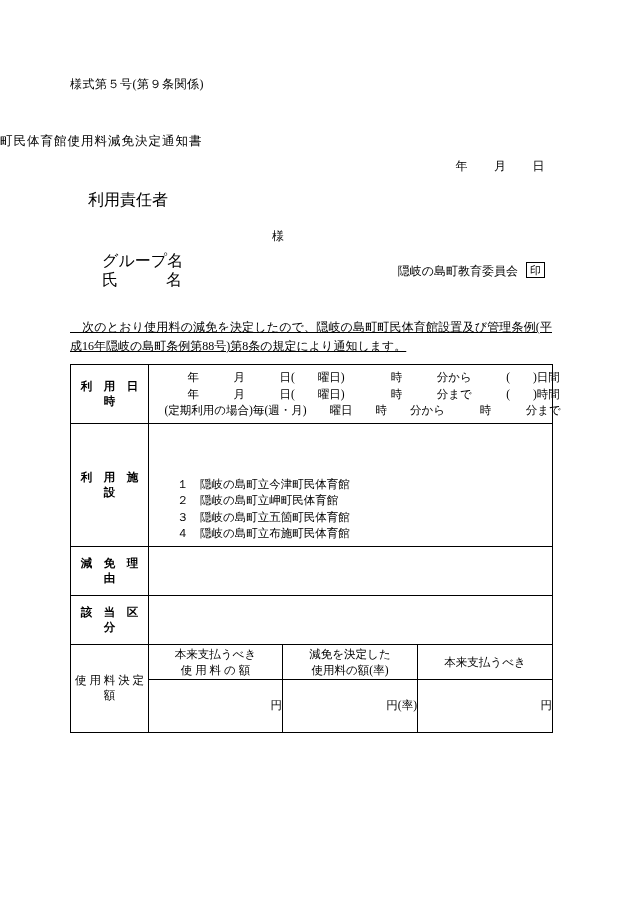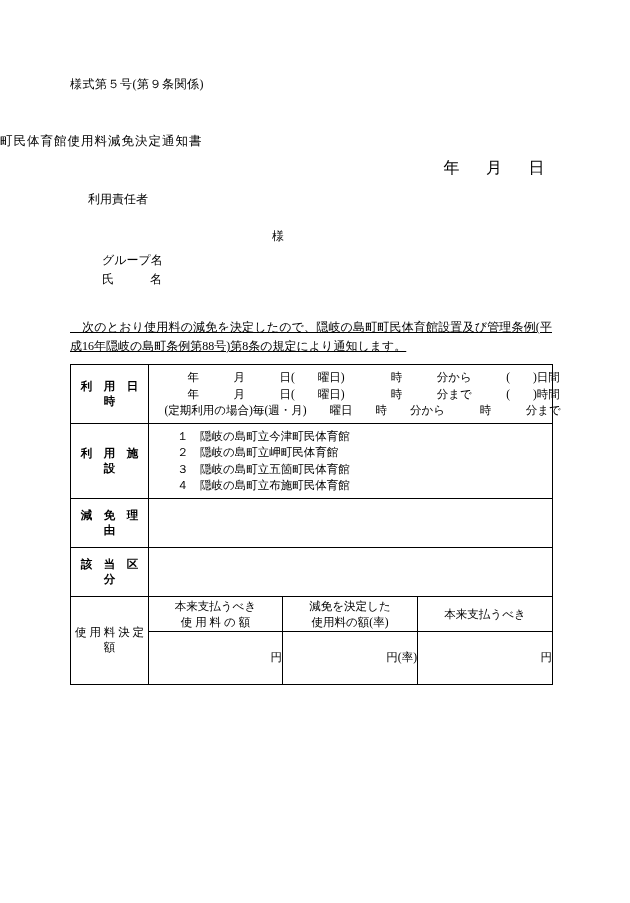--- a/index.html
+++ b/index.html
@@ -34,33 +34,33 @@
     right: 0;
     top: 117px;
     font-size: 12.5px;
     letter-spacing: 1px;
     margin-top: 16px;
   }
   .date-line {
     position: absolute;
     right: 85px;
     top: 158px;
-    font-size: 16px;
+    font-size: 12px;
     letter-spacing: 0.5px;
   }
   .date-line span {
     display: inline-block;
   }
   .date-y { margin-right: 26px; }
   .date-m { margin-right: 26px; }
   .recipient {
     position: absolute;
     left: 88px;
     top: 190px;
-    font-size: 12px;
+    font-size: 16px;
     line-height: 19px;
   }
   .recipient .l2 { padding-left: 14px; margin-top: 42px; }
   .recipient .l3 { padding-left: 14px; }
   .sama {
     position: absolute;
     left: 272px;
     top: 228px;
     font-size: 12px;
   }
@@ -118,20 +118,21 @@
   .row-datetime td { height: 54px; }
   .dt-lines {
     line-height: 16.5px;
     padding: 4px 0 4px 4px;
   }
   .dt-lines div { white-space: pre; }
   .row-facility td { height: 72px; }
   .fac-list {
     line-height: 16.5px;
     padding: 4px 0 4px 28px;
+    margin-top: 48px;
   }
   .fac-list div { white-space: pre; }
   .row-reason td { height: 48px; margin-left: 30px; }
   .row-class td { height: 48px; }
   .head-cell {
     text-align: center;
     height: 34px;
     line-height: 16px;
   }
   .head-cell div { white-space: pre; }
@@ -160,20 +161,23 @@
     <span class="date-y">年</span><span class="date-m">月</span><span class="date-d">日</span>
   </div>
 
   <div class="recipient">
     <div class="l1">利用責任者</div>
     <div class="l2">グループ名</div>
     <div class="l3">氏　　　名</div>
   </div>
   <div class="sama">様</div>
 
+  <div class="issuer">
+    <span>隠岐の島町教育委員会</span><span class="seal-box">印</span>
+  </div>
 
   <div class="body-text">　次のとおり使用料の減免を決定したので、隠岐の島町町民体育館設置及び管理条例(平成16年隠岐の島町条例第88号)第8条の規定により通知します。</div>
 
   <table class="form">
     <colgroup>
       <col style="width:78px">
       <col style="width:134px">
       <col style="width:135px">
       <col style="width:135px">
     </colgroup>

